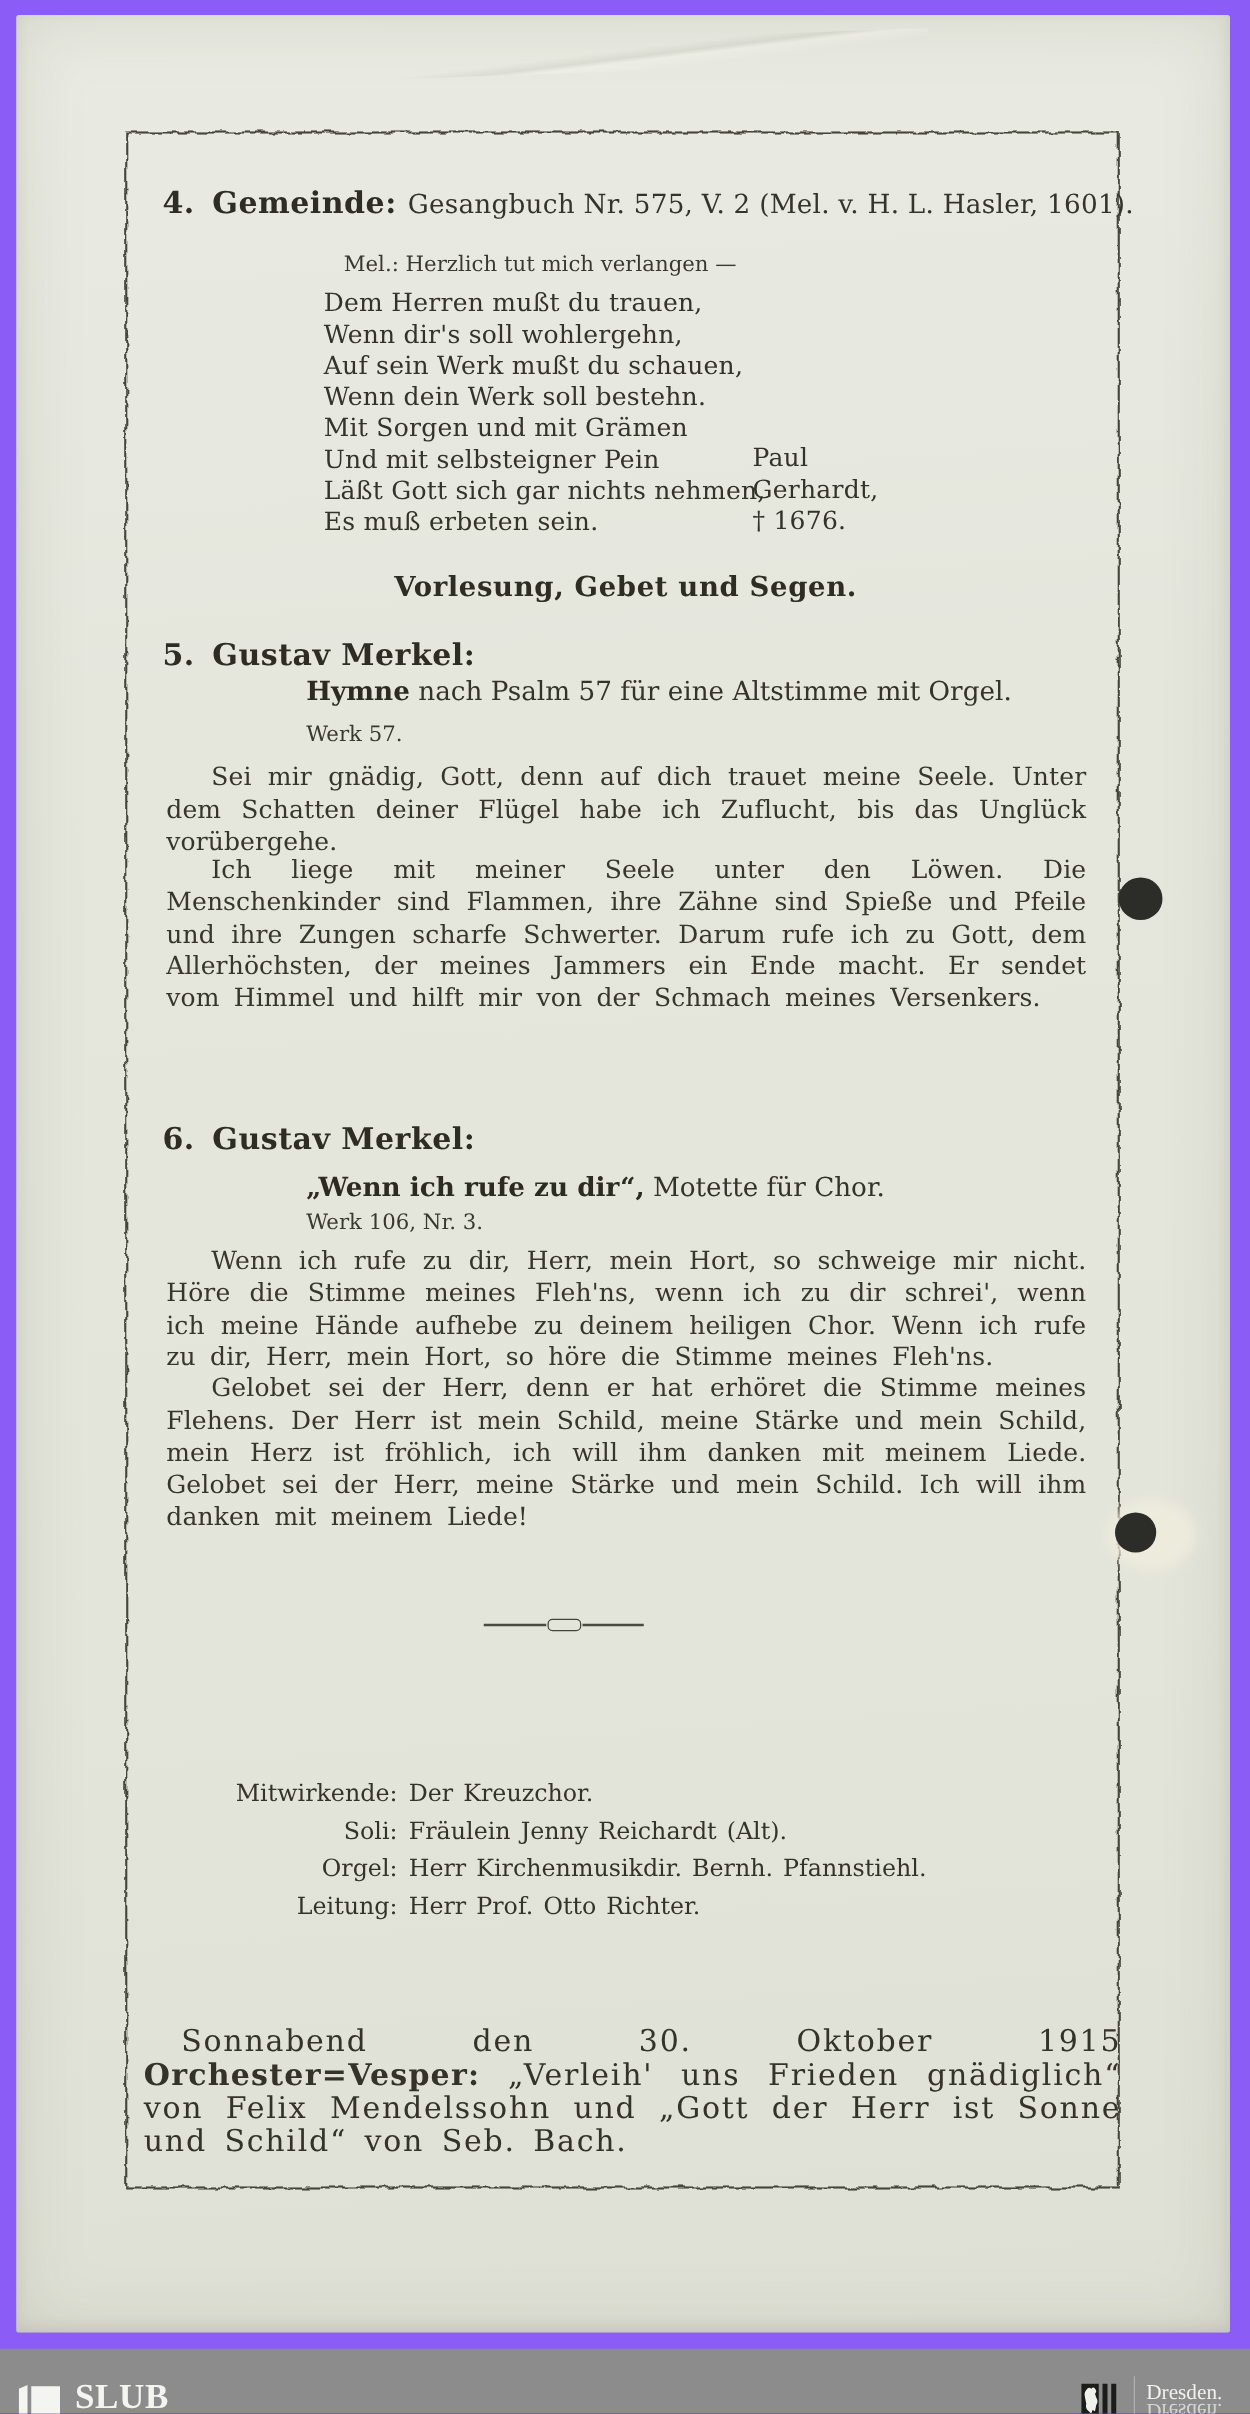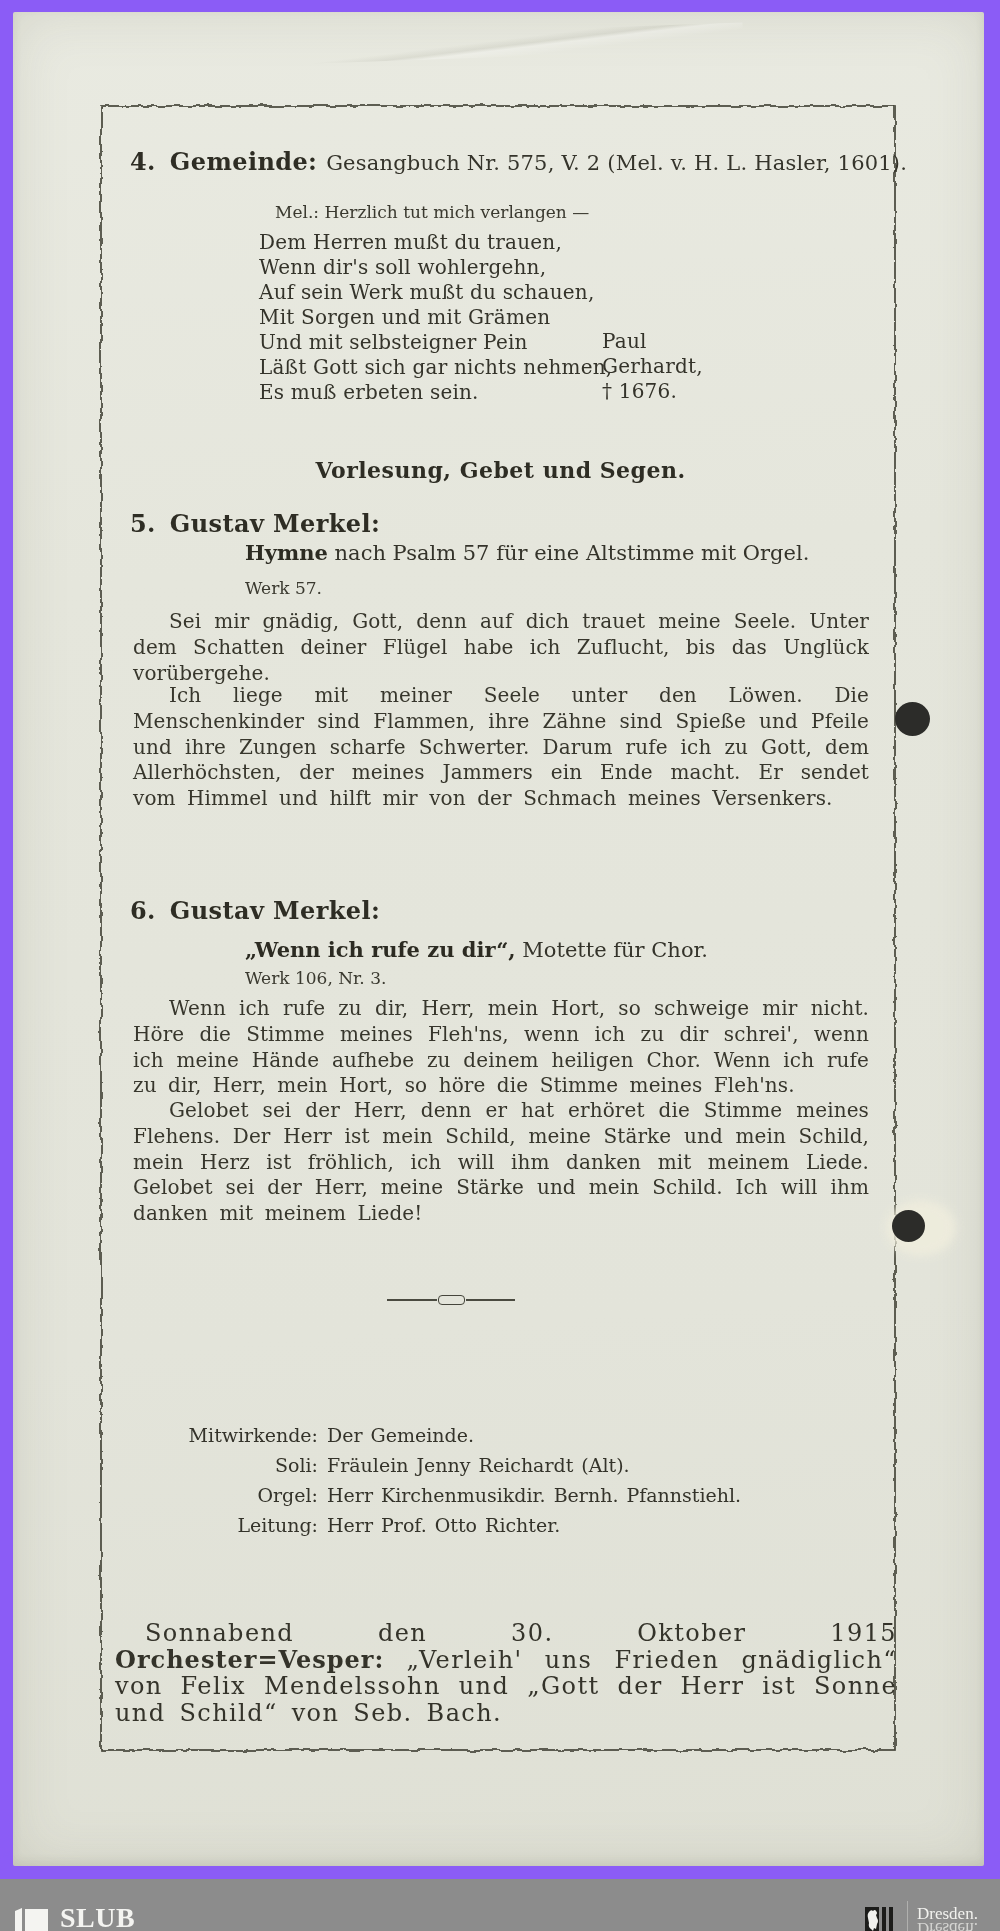--- a/index.html
+++ b/index.html
@@ -87,20 +87,21 @@
     <div class="abs item-head" style="left:117px;top:135px;">
       <span class="num">4.</span><span>Gemeinde:</span>
       <span class="rest">Gesangbuch Nr. 575, V. 2 (Mel. v. H. L. Hasler, 1601).</span>
     </div>
     <div class="abs small-note" style="left:262px;top:190px;">Mel.: Herzlich tut mich verlangen —</div>
 
     <div class="abs verse" style="left:246px;top:218px;">
       <div>Dem Herren mußt du trauen,</div>
       <div>Wenn dir's soll wohlergehn,</div>
       <div>Auf sein Werk mußt du schauen,</div>
+      <div>Wenn dein Werk soll bestehn.</div>
       <div>Mit Sorgen und mit Grämen</div>
       <div>Und mit selbsteigner Pein</div>
       <div>Läßt Gott sich gar nichts nehmen,</div>
       <div>Es muß erbeten sein.</div>
       <span class="attrib">Paul Gerhardt, † 1676.</span>
     </div>
 
     <div class="abs center-head" style="left:120px;top:445px;">Vorlesung, Gebet und Segen.</div>
 
     <div class="abs item-head" style="left:117px;top:497px;">
@@ -125,21 +126,21 @@
 
     <div class="abs ornament" style="left:374px;top:1283px;">
       <div class="oline"></div>
       <div class="obox"></div>
       <div class="oline"></div>
     </div>
 
     <div class="abs performers" style="left:100px;top:1408px;">
       <div class="prow">
         <span class="plabel">Mitwirkende:</span>
-        <span>Der Gemeinde.</span>
+        <span>Der Kreuzchor.</span>
       </div>
       <div class="prow">
         <span class="plabel">Soli:</span>
         <span>Fräulein Jenny Reichardt (Alt).</span>
       </div>
       <div class="prow">
         <span class="plabel">Orgel:</span>
         <span>Herr Kirchenmusikdir. Bernh. Pfannstiehl.</span>
       </div>
       <div class="prow">

